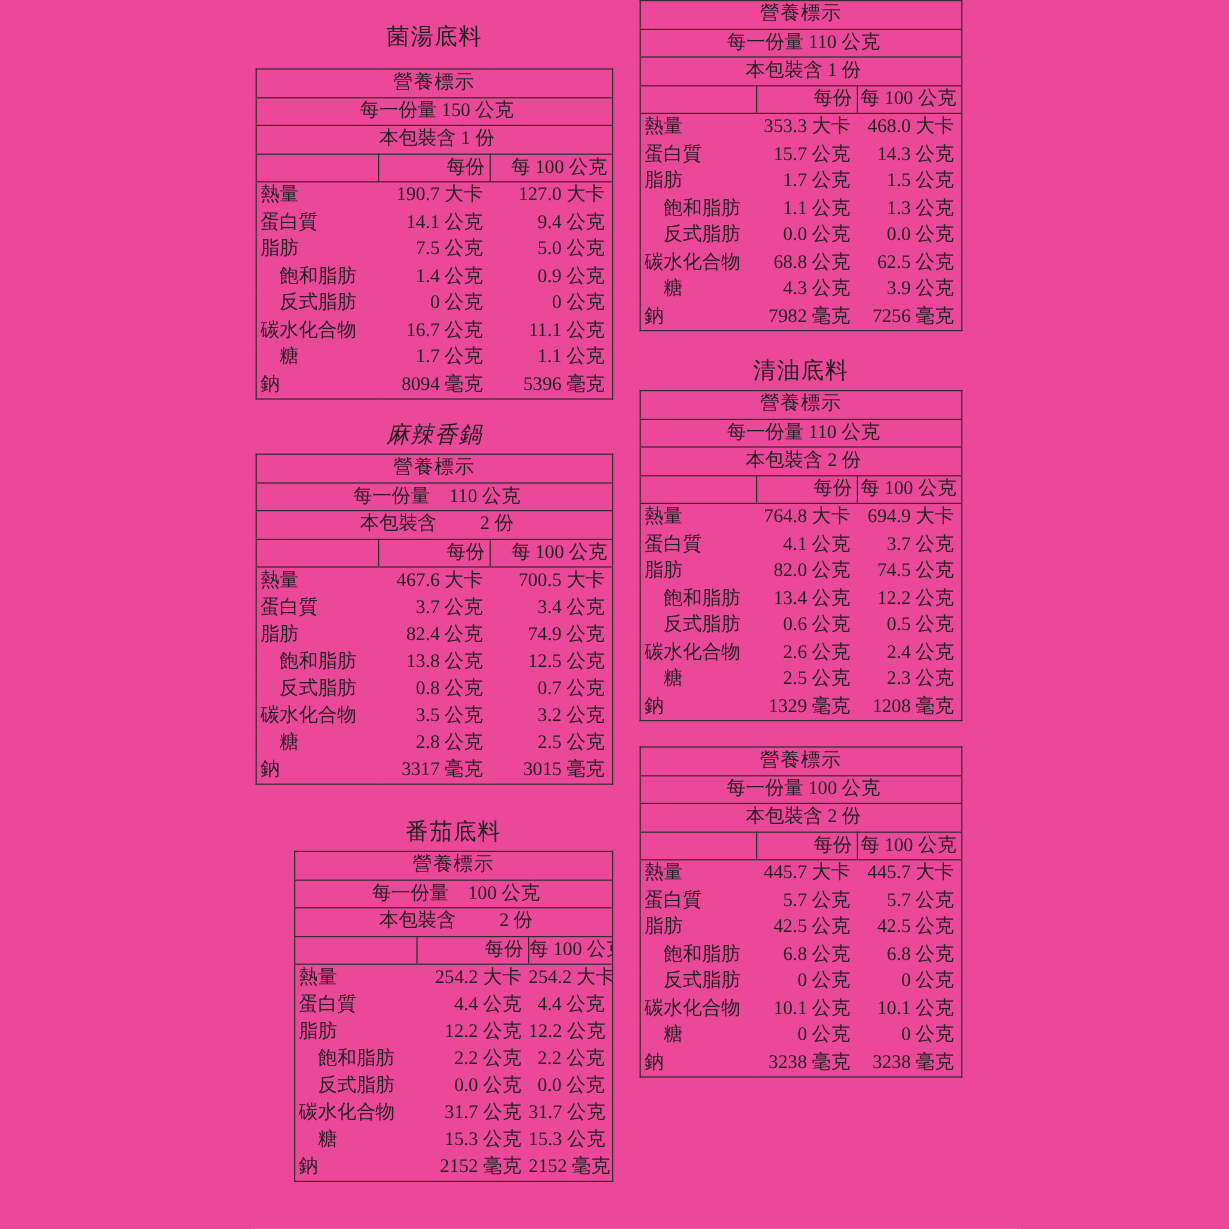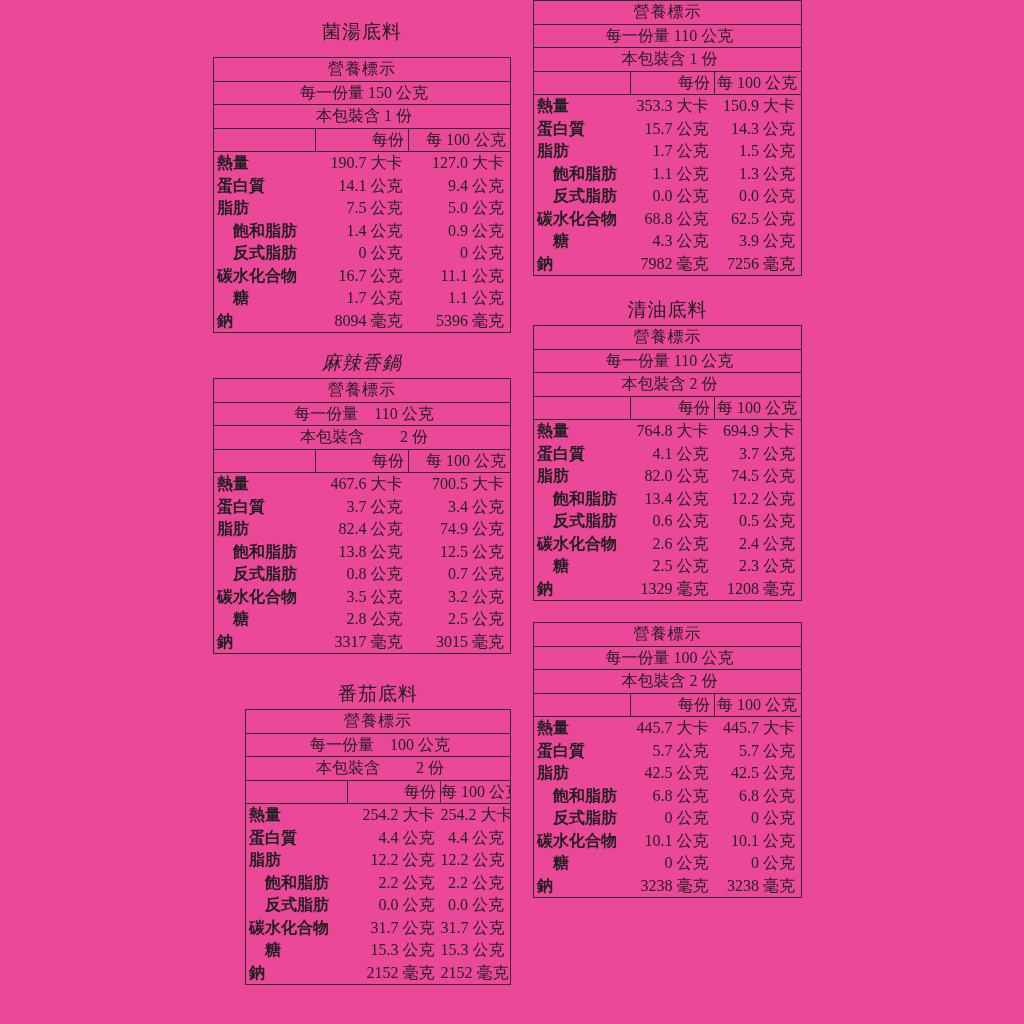--- a/index.html
+++ b/index.html
@@ -24,21 +24,21 @@
   .nutri td {
     font-size:16px; line-height:22.5px; padding:0;
     vertical-align:middle; overflow:hidden; white-space:nowrap;
   }
   .r-head td    { border-bottom:1.5px solid #2e2e2e; text-align:center; letter-spacing:1px; }
   .r-serving td, .r-package td {
     border-bottom:1.5px solid #2e2e2e; text-align:center; padding-left:4px; white-space:pre;
   }
   .r-cols td    { border-bottom:1.5px solid #2e2e2e; }
   .r-cols td.colh { border-left:1.5px solid #2e2e2e; text-align:right; padding-right:4px; }
-  .r-data .lbl  { text-align:left; padding-left:3px;font-weight:bold; }
+  .r-data .lbl  { text-align:left; padding-left:3px; }
   .r-data .lbl.indent { padding-left:19px; }
   .r-data .val  { text-align:right; padding-right:6px; }
 
   .col-left  col.c1 { width:102px; } .col-left  col.c2 { width:93px; }
   .col-right col.c1 { width:97px;  } .col-right col.c2 { width:84px; }
 
   .col-left  .section:nth-child(1) .title { margin-top:20px; margin-bottom:13px; }
   .col-left  .section:nth-child(2) { margin-top:18px; }
   .col-left  .section:nth-child(2) .title { margin-bottom:3px;font-style:italic; }
   .col-left  .section:nth-child(3) { margin-top:28px;padding-left:32px; }
@@ -272,21 +272,21 @@
           <td colspan="3">本包裝含 1 份</td>
         </tr>
         <tr class="r-cols">
           <td></td>
           <td class="colh">每份</td>
           <td class="colh">每 100 公克</td>
         </tr>
       <tr class="r-data">
     <td class="lbl">熱量</td>
     <td class="val">353.3 大卡</td>
-    <td class="val">150.9 大卡</td>
+    <td class="val">468.0 大卡</td>
   </tr>
             <tr class="r-data">
     <td class="lbl">蛋白質</td>
     <td class="val">15.7 公克</td>
     <td class="val">14.3 公克</td>
   </tr>
             <tr class="r-data">
     <td class="lbl">脂肪</td>
     <td class="val">1.7 公克</td>
     <td class="val">1.5 公克</td>

